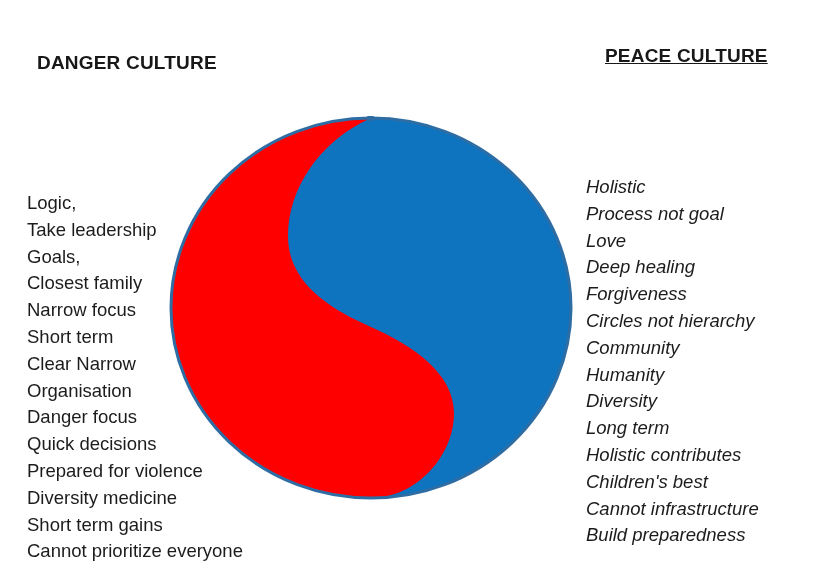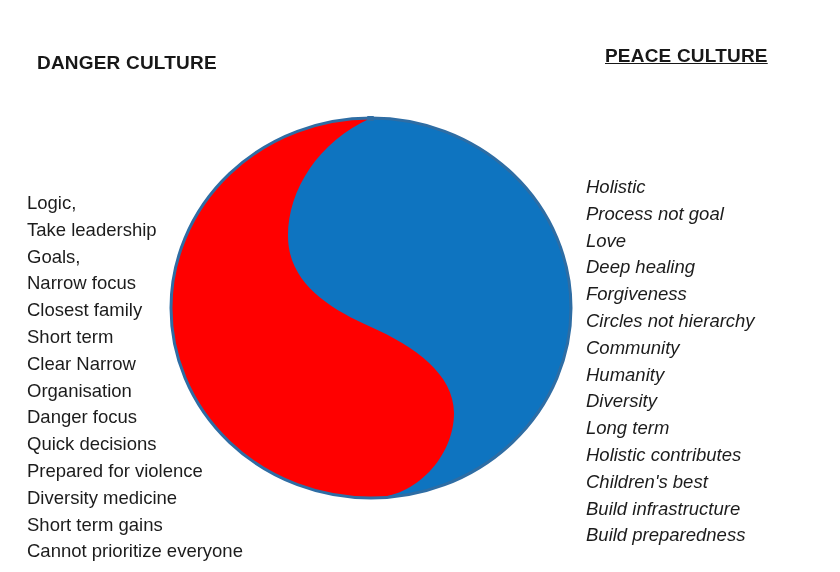--- a/index.html
+++ b/index.html
@@ -62,22 +62,22 @@
 <div class="stage">
 
   <div class="heading" id="danger-heading">DANGER CULTURE</div>
 
   <div class="heading" id="peace-heading">PEACE CULTURE</div>
 
   <ul class="trait-list" id="danger-list">
     <li>Logic,</li>
     <li>Take leadership</li>
     <li>Goals,</li>
+    <li>Closest family</li>
     <li>Narrow focus</li>
-    <li>Closest family</li>
     <li>Short term</li>
     <li>Clear Narrow</li>
     <li>Organisation</li>
     <li>Danger focus</li>
     <li>Quick decisions</li>
     <li>Prepared for violence</li>
     <li>Diversity medicine</li>
     <li>Short term gains</li>
     <li>Cannot prioritize everyone</li>
   </ul>
@@ -88,21 +88,21 @@
     <li>Love</li>
     <li>Deep healing</li>
     <li>Forgiveness</li>
     <li>Circles not hierarchy</li>
     <li>Community</li>
     <li> Humanity</li>
     <li>Diversity</li>
     <li>Long term</li>
     <li>Holistic contributes</li>
     <li>Children's best</li>
-    <li>Build infrastructure</li>
+    <li>Cannot infrastructure</li>
     <li>Build preparedness</li>
   </ul>
 
   <div class="yin-yang-wrap">
     <svg width="406" height="392" viewBox="0 0 406 392" xmlns="http://www.w3.org/2000/svg">
       <defs>
         <clipPath id="circle-clip">
           <ellipse cx="203" cy="196" rx="200" ry="190"></ellipse>
         </clipPath>
       </defs>

